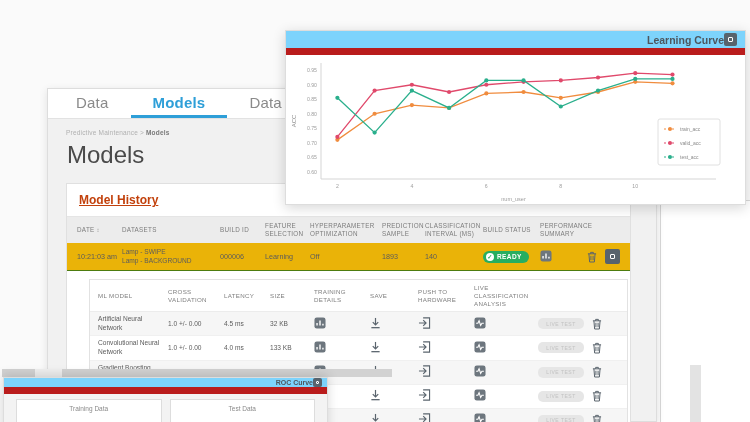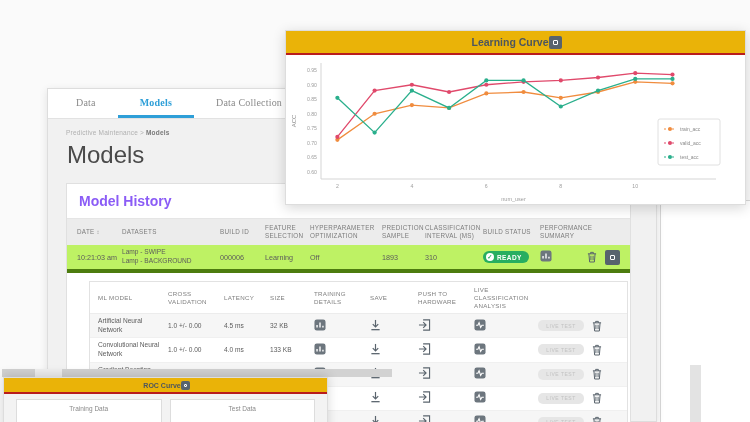--- a/index.html
+++ b/index.html
@@ -2,46 +2,46 @@
 <html><head>
 <meta charset="utf-8">
 <style>
   * { margin:0; padding:0; box-sizing:border-box; }
   html,body { width:750px; height:422px; overflow:hidden; }
   body { font-family:"Liberation Sans", sans-serif; background:#f7f7f7; color:#555; }
   #stage { position:relative; width:750px; height:422px; background:#fafafa; overflow:hidden; }
 
   
   .window { position:absolute; background:#fff; border:1px solid #ddd; box-shadow:0 3px 12px rgba(0,0,0,.16); }
-  .win-header { display:flex; align-items:center; justify-content:center; border-bottom:2px solid #b91c1c; background:#eab308; }
+  .win-header { display:flex; align-items:center; justify-content:flex-end; border-bottom:7px solid #b91c1c; background:#7dd3fc; }
   .win-title { font-weight:bold; color:#4d565e; }
   .dark-btn { background:#57636d; border-radius:2px; display:flex; align-items:center; justify-content:center; cursor:pointer; }
   .dark-btn .inner-sq { display:block; width:5px; height:5px; border:1px solid #fff; border-radius:1px; }
 
   
   #bg-window { position:absolute; left:660px; top:200px; width:90px; height:222px; background:#fff; border-left:1px solid #d8d8d8; border-top:1px solid #d8d8d8; }
   #bg-strip { position:absolute; left:690px; top:365px; width:11px; height:57px; background:#e3e3e3; }
 
   
   #main-window { position:absolute; left:47px; top:88px; width:610px; height:334px; background:#f1f1f1; border:1px solid #ddd; box-shadow:0 2px 8px rgba(0,0,0,.10); }
   #tab-bar { display:flex; height:30px; background:#fff; border-bottom:1px solid #e2e2e2; padding-left:6px; }
-  .tab { display:flex; align-items:center; justify-content:center; padding:0 22px; font-size:10px; color:#8a8a8a; cursor:pointer; border-bottom:3px solid transparent; letter-spacing:.2px;font-family:Liberation Serif, serif; }
+  .tab { display:flex; align-items:center; justify-content:center; padding:0 22px; font-size:15px; color:#8a8a8a; cursor:pointer; border-bottom:3px solid transparent; letter-spacing:.2px; }
   .tab.active { color:#2e9fd8; border-bottom-color:#2e9fd8; font-weight:bold; }
   #main-content { padding:10px 18px 0 18px; }
   #breadcrumb { font-size:6.5px; color:#b0b0b0; letter-spacing:.2px; }
   #breadcrumb .crumb-current { color:#7a7a7a; font-weight:bold; }
   #page-title { font-size:24px; color:#4a4a4a; font-weight:500; margin:5px 0 14px 1px; }
 
   
   #mh-card { background:#fff; border:1px solid #e0e0e0; width:565px; }
-  #mh-title { font-size:14px; font-weight:bold; color:#8b5cf6; padding:9px 12px; border-bottom:1px solid #e5e5e5; }
+  #mh-title { font-size:12px; font-weight:bold; color:#c2410c; padding:9px 12px; border-bottom:1px solid #e5e5e5;text-decoration:underline; }
   .outer-grid { display:grid; grid-template-columns:45px 98px 45px 45px 72px 43px 58px 57px 44px 1fr; align-items:center; padding:0 10px; }
   #outer-header { background:#ececec; min-height:26px; }
   #outer-header .hcell { font-size:6.3px; color:#7c7c7c; text-transform:uppercase; letter-spacing:.3px; line-height:1.25; padding:4px 2px 4px 0; }
-  #build-row { background:#bef264; min-height:28px; border-bottom:4px solid #4d7c0f; }
+  #build-row { background:#eab308; min-height:28px; border-bottom:1px solid #4d7c0f; }
   #build-row .cell { font-size:7.2px; color:#5c5c5c; padding-right:4px; }
   .datasets-cell div { font-size:6.6px; line-height:1.35; }
   #ready-badge { display:inline-flex; align-items:center; gap:3px; background:#27ae60; color:#fff; font-size:6.5px; font-weight:bold; letter-spacing:.4px; border-radius:8px; padding:2px 7px 2px 3px; cursor:pointer; }
   #ready-badge .check-circle { width:8px; height:8px; background:#fff; color:#27ae60; border-radius:50%; font-size:6px; line-height:8px; text-align:center; font-weight:bold; }
   .actions-cell { display:flex; align-items:center; justify-content:flex-end; gap:8px; }
   .icon-btn { display:inline-flex; align-items:center; justify-content:center; cursor:pointer; background:none; border:none; padding:0; }
 
   
   #sub-table { margin:8px 4px 0 22px; width:539px; background:#fff; border:1px solid #e2e2e2; }
   .sub-grid { display:grid; grid-template-columns:70px 56px 46px 44px 56px 48px 56px 64px 1fr; align-items:center; padding:0 8px; }
@@ -117,21 +117,21 @@
         <div id="build-row" class="outer-grid">
           <div class="cell">10:21:03 am</div>
           <div class="cell datasets-cell">
             <div>Lamp - SWIPE</div>
             <div>Lamp - BACKGROUND</div>
           </div>
           <div class="cell">000006</div>
           <div class="cell">Learning</div>
           <div class="cell">Off</div>
           <div class="cell">1893</div>
-          <div class="cell">310</div>
+          <div class="cell">140</div>
           <div class="cell">
             <span id="ready-badge">
               <span class="check-circle">✓</span>
               <span>READY</span>
             </span>
           </div>
           <div class="cell">
             <button class="icon-btn">
                 <svg width="12" height="12" viewBox="0 0 13 13">
                   <rect x="0.5" y="0.5" width="12" height="12" rx="2.5" fill="#6d767e"></rect>

